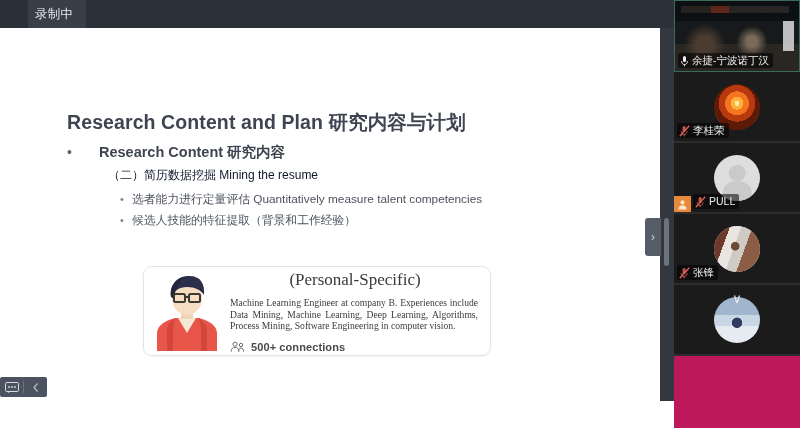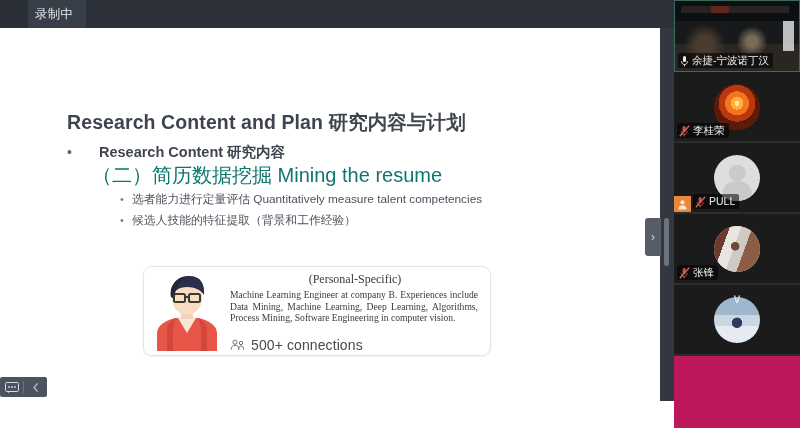--- a/index.html
+++ b/index.html
@@ -68,23 +68,23 @@
     font-size: 14px;
     line-height: 18px;
   }
   .lvl1 .txt {
     font-size: 14.5px; font-weight: bold;
     color: #3f4550;
     line-height: 18px;
     margin-left: 20px;
   }
   .lvl2 {
-    position: absolute; left: 92px; top: 138px;
-    font-size: 20px;
-    color: #0f766e;
+    position: absolute; left: 108px; top: 138px;
+    font-size: 12px;
+    color: #0f172a;
     white-space: nowrap;
     line-height: 18px;
   }
   .lvl3 {
     position: absolute; left: 120px;
     display: flex; align-items: flex-start;
     white-space: nowrap;
   }
   .lvl3.b1 { top: 163px; }
   .lvl3.b2 { top: 184px; }
@@ -120,42 +120,43 @@
   }
   .avatar-art { position: absolute; left: 7px; top: 6px; }
   .card-body {
     flex: 1 1 auto;
     padding: 5px 10px 4px 0;
     position: relative;
   }
   .card-heading {
     text-align: center;
     font-family: "Liberation Serif", serif;
-    font-size: 12px;
+    font-size: 17px;
     color: #3a3a3a;
     line-height: 15px;
-    margin-bottom: 2px;
+    margin-bottom: 10px;
   }
   .card-para {
     font-family: "Liberation Serif", serif;
     font-size: 9.6px;
     color: #3b3b3b;
     line-height: 11.6px;
     text-align: justify;
     text-justify: inter-word;
     padding-right: 2px;
   }
   .card-conn {
     position: absolute; left: 0; bottom: 2px;
     display: flex; align-items: center; gap: 6px;
   }
   .card-conn .lbl {
-    font-size: 14px;
+    font-size: 11px;
     color: #4a4a4a;
     letter-spacing: .1px;
+    font-weight: bold;
   }
   .bl-chip {
     position: absolute; left: 0; bottom: 4px;
     height: 20px;
     background: #4c5360;
     display: flex; align-items: center;
     border-radius: 2px;
   }
   .bl-btn {
     width: 23px; height: 20px;

